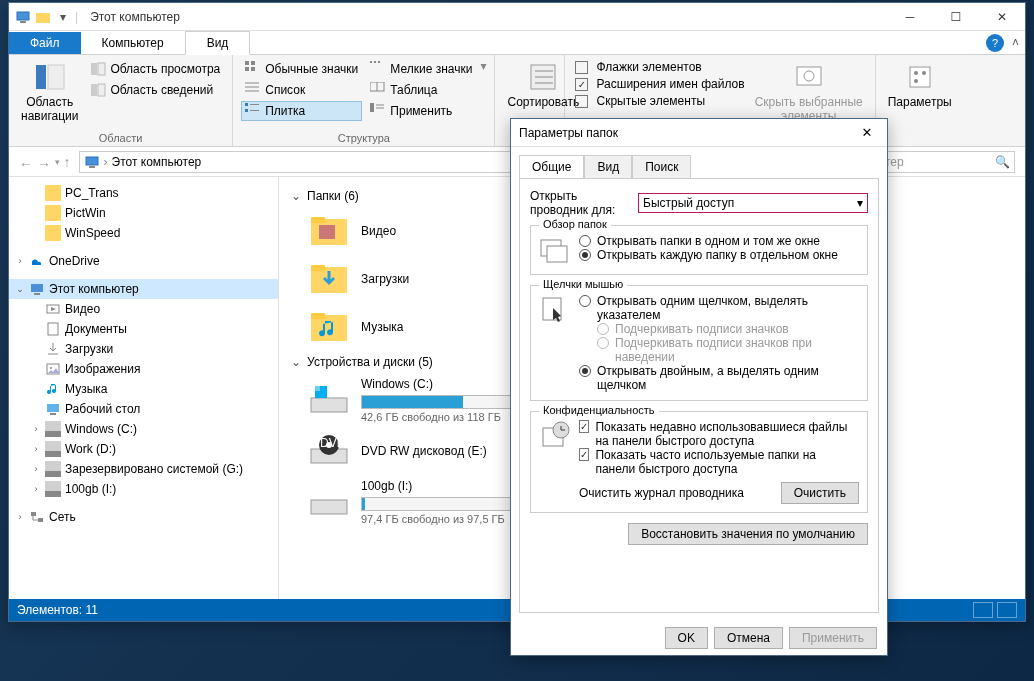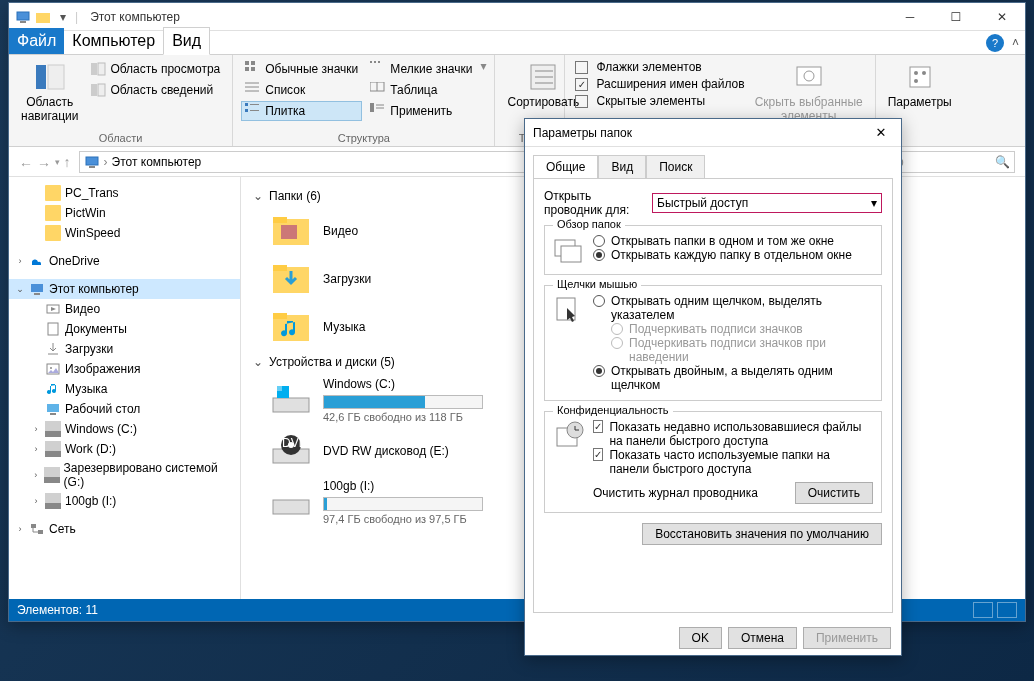--- a/index.html
+++ b/index.html
@@ -6,21 +6,21 @@
 body { background: linear-gradient(135deg, #1a3a5a 0%, #0d2845 100%); width: 1034px; height: 681px; overflow: hidden; position: relative; }
 .window { position: absolute; background: #fff; border: 1px solid #4a6a8a; box-shadow: 0 4px 16px rgba(0,0,0,.3); }
 .main-window { left: 8px; top: 2px; width: 1018px; height: 620px; }
 .title-bar { height: 28px; display: flex; align-items: center; background: #fff; border-bottom: 1px solid #e0e0e0; }
 .title-icons { display: flex; align-items: center; padding: 0 6px; gap: 4px; }
 .ti { width: 16px; height: 16px; display: flex; align-items: center; justify-content: center; color: #555; }
 .title-text { flex: 1; padding-left: 6px; color: #333; font-size: 12px; }
 .win-btns { display: flex; }
 .win-btn { width: 46px; height: 28px; display: flex; align-items: center; justify-content: center; color: #333; }
 .menu-tabs { display: flex; height: 24px; background: #fff; border-bottom: 1px solid #d0d0d0; align-items: flex-end; }
-.menu-tab { padding: 4px 8px; font-size: 16px; cursor: pointer; }
+.menu-tab { padding: 4px 21px; font-size: 12px; cursor: pointer; }
 .menu-tab.file { background: #1979ca; color: #fff; }
 .menu-tab.active { background: #fff; border: 1px solid #d0d0d0; border-bottom: 1px solid #fff; margin-bottom: -1px; }
 .help-btn { margin-left: auto; margin-right: 8px; width: 18px; height: 18px; border-radius: 50%; background: #1979ca; color: #fff; display: flex; align-items: center; justify-content: center; font-size: 11px; align-self: center; }
 .ribbon { height: 92px; background: #f5f5f5; border-bottom: 1px solid #d0d0d0; display: flex; }
 .ribbon-group { border-right: 1px solid #d8d8d8; padding: 4px 8px 0; display: flex; flex-direction: column; }
 .ribbon-group-content { flex: 1; display: flex; align-items: flex-start; gap: 4px; }
 .ribbon-group-label { text-align: center; font-size: 11px; color: #666; padding-bottom: 2px; }
 .rbtn-large { display: flex; flex-direction: column; align-items: center; padding: 2px 4px; text-align: center; font-size: 11px; gap: 2px; }
 .rbtn-large .ricon { width: 32px; height: 32px; }
 .rbtn-stack { display: flex; flex-direction: column; gap: 1px; }
@@ -28,21 +28,21 @@
 .rbtn-small.sel { background: #cde6f7; border: 1px solid #92c0e0; padding: 1px 3px; }
 .rbtn-small .ricon-sm { width: 16px; height: 16px; }
 .checkbox-row { display: flex; align-items: center; gap: 8px; font-size: 11px; padding: 1px 2px; }
 .cb { width: 13px; height: 13px; border: 1px solid #767676; display: flex; align-items: center; justify-content: center; font-size: 10px; color: #333; }
 .address-bar { height: 30px; display: flex; align-items: center; padding: 0 10px; gap: 8px; border-bottom: 1px solid #e0e0e0; }
 .nav-arrows { display: flex; gap: 4px; align-items: center; }
 .nav-arrow { color: #999; font-size: 14px; }
 .addr-box { flex: 1; border: 1px solid #ccc; height: 22px; display: flex; align-items: center; padding: 0 4px; gap: 4px; }
 .search-box { width: 150px; border: 1px solid #ccc; height: 22px; display: flex; align-items: center; padding: 0 4px; color: #999; justify-content: space-between; }
 .content { display: flex; height: calc(100% - 28px - 24px - 92px - 30px - 22px); }
-.tree { width: 232px; border-right: 1px solid #e0e0e0; overflow: auto; padding: 6px 0; }
+.tree { width: 270px; border-right: 1px solid #e0e0e0; overflow: auto; padding: 6px 0; }
 .tree-item { display: flex; align-items: center; gap: 4px; padding: 2px 8px 2px 20px; font-size: 12px; cursor: pointer; }
 .tree-item.l2 { padding-left: 36px; }
 .tree-item.selected { background: #cde8ff; }
 .tree-item .exp { width: 10px; color: #555; font-size: 9px; text-align: center; margin-left: -14px; }
 .ticon { width: 16px; height: 16px; }
 .folder-ico { background: #ffd666; border-radius: 1px; }
 .drive-ico { background: linear-gradient(#d0d0d0 60%,#888 60%); }
 .main-pane { flex: 1; overflow: auto; padding: 8px 0; }
 .section-header { display: flex; align-items: center; gap: 6px; padding: 4px 12px; font-size: 13px; }
 .section-header .chev { color: #555; }
@@ -51,21 +51,21 @@
 .item-info { display: flex; flex-direction: column; gap: 2px; }
 .item-name { font-size: 12px; }
 .item-sub { font-size: 11px; color: #666; }
 .progress { width: 160px; height: 14px; border: 1px solid #bbb; margin-top: 2px; background: #f5f5f5; }
 .progress-fill { height: 100%; background: #2a9fd6; }
 .status-bar { height: 22px; background: #0066b3; color: #fff; display: flex; align-items: center; padding: 0 8px; font-size: 11px; }
 .status-right { margin-left: auto; display: flex; gap: 4px; }
 .view-btn { width: 20px; height: 16px; border: 1px solid rgba(255,255,255,.4); }
 
 
-.dialog { left: 524px; top: 118px; width: 378px; height: 538px; display: flex; flex-direction: column; }
+.dialog { left: 510px; top: 118px; width: 378px; height: 538px; display: flex; flex-direction: column; }
 .dialog .title-bar { background: #fff; }
 .dlg-close { margin-left: auto; width: 40px; height: 26px; display:flex;align-items:center;justify-content:center; font-size: 13px; }
 .dlg-tabs { display: flex; padding: 8px 8px 0; }
 .dlg-tab { padding: 4px 12px; font-size: 12px; border: 1px solid #ccc; background: #f0f0f0; margin-bottom: -1px; cursor: pointer; }
 .dlg-tab.active { background: #fff; border-bottom: 1px solid #fff; }
 .dlg-body { flex: 1; border: 1px solid #ccc; margin: 0 8px 8px; padding: 10px; overflow: auto; }
 .dlg-row { display: flex; align-items: center; gap: 8px; margin-bottom: 8px; }
 .dlg-select { flex: 1; border: 1px solid #be185d; height: 20px; padding: 0 4px; display: flex; align-items: center; justify-content: space-between; font-size: 12px; }
 .fieldset { border: 1px solid #ccc; padding: 8px; margin-bottom: 10px; position: relative; }
 .fieldset-legend { position: absolute; top: -8px; left: 8px; background: #fff; padding: 0 4px; font-size: 11px; }

